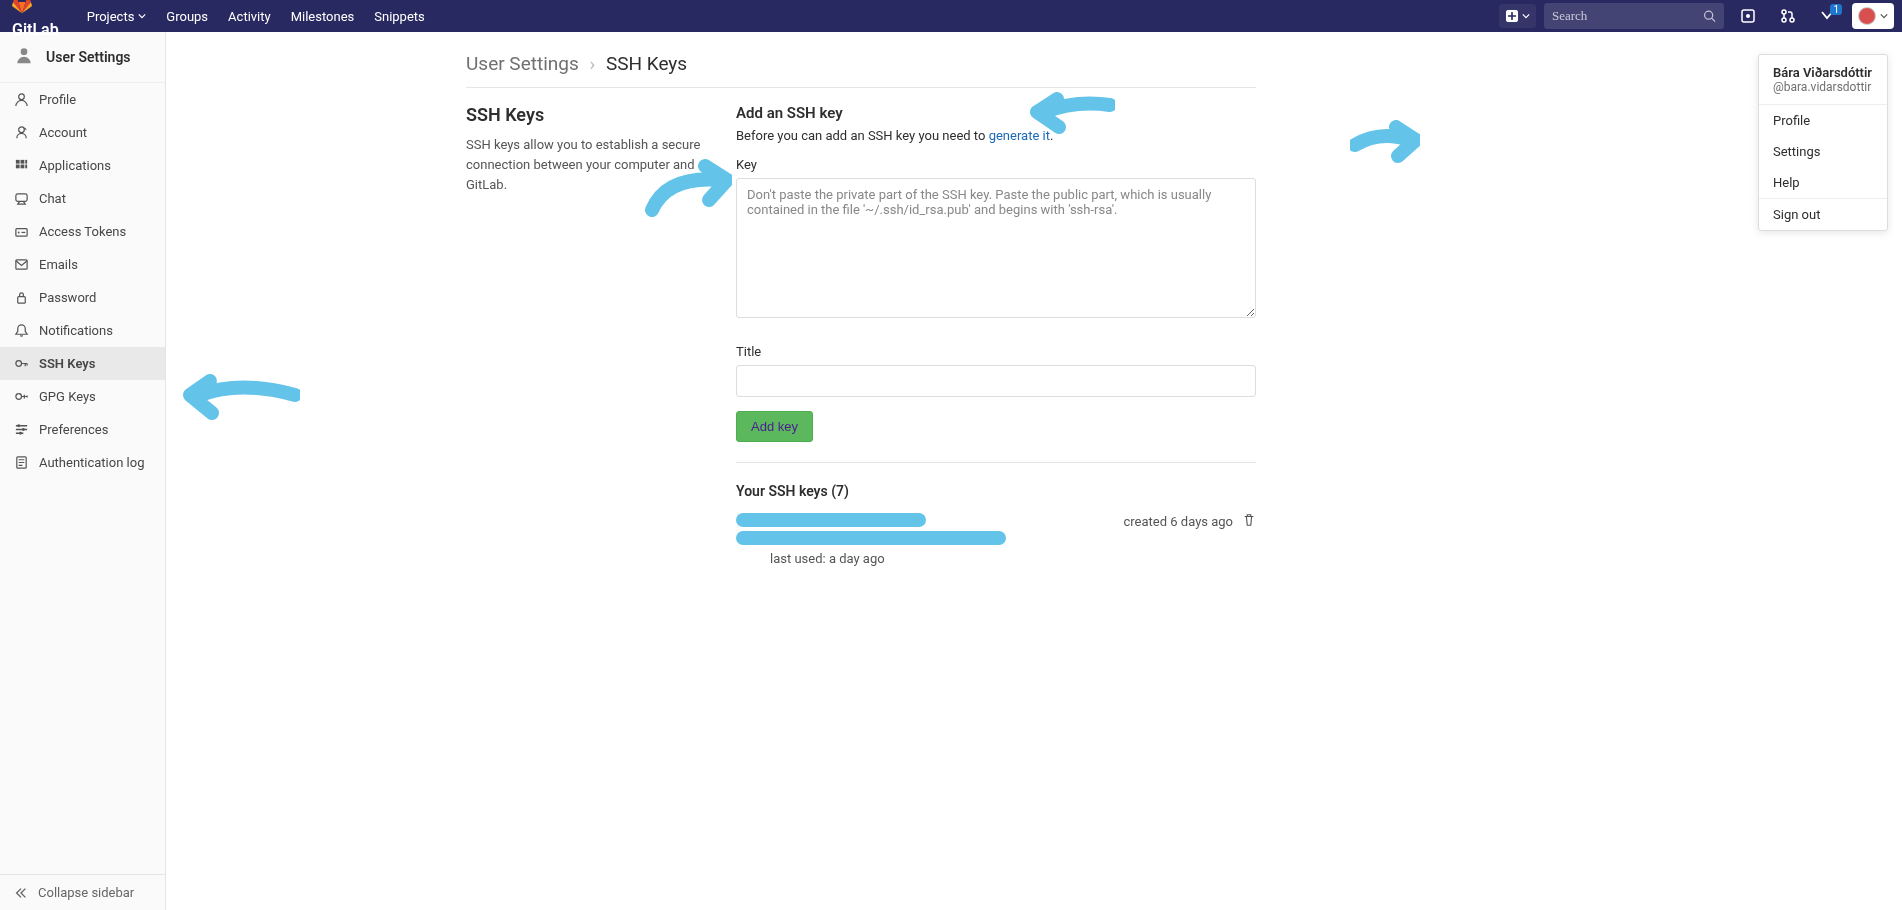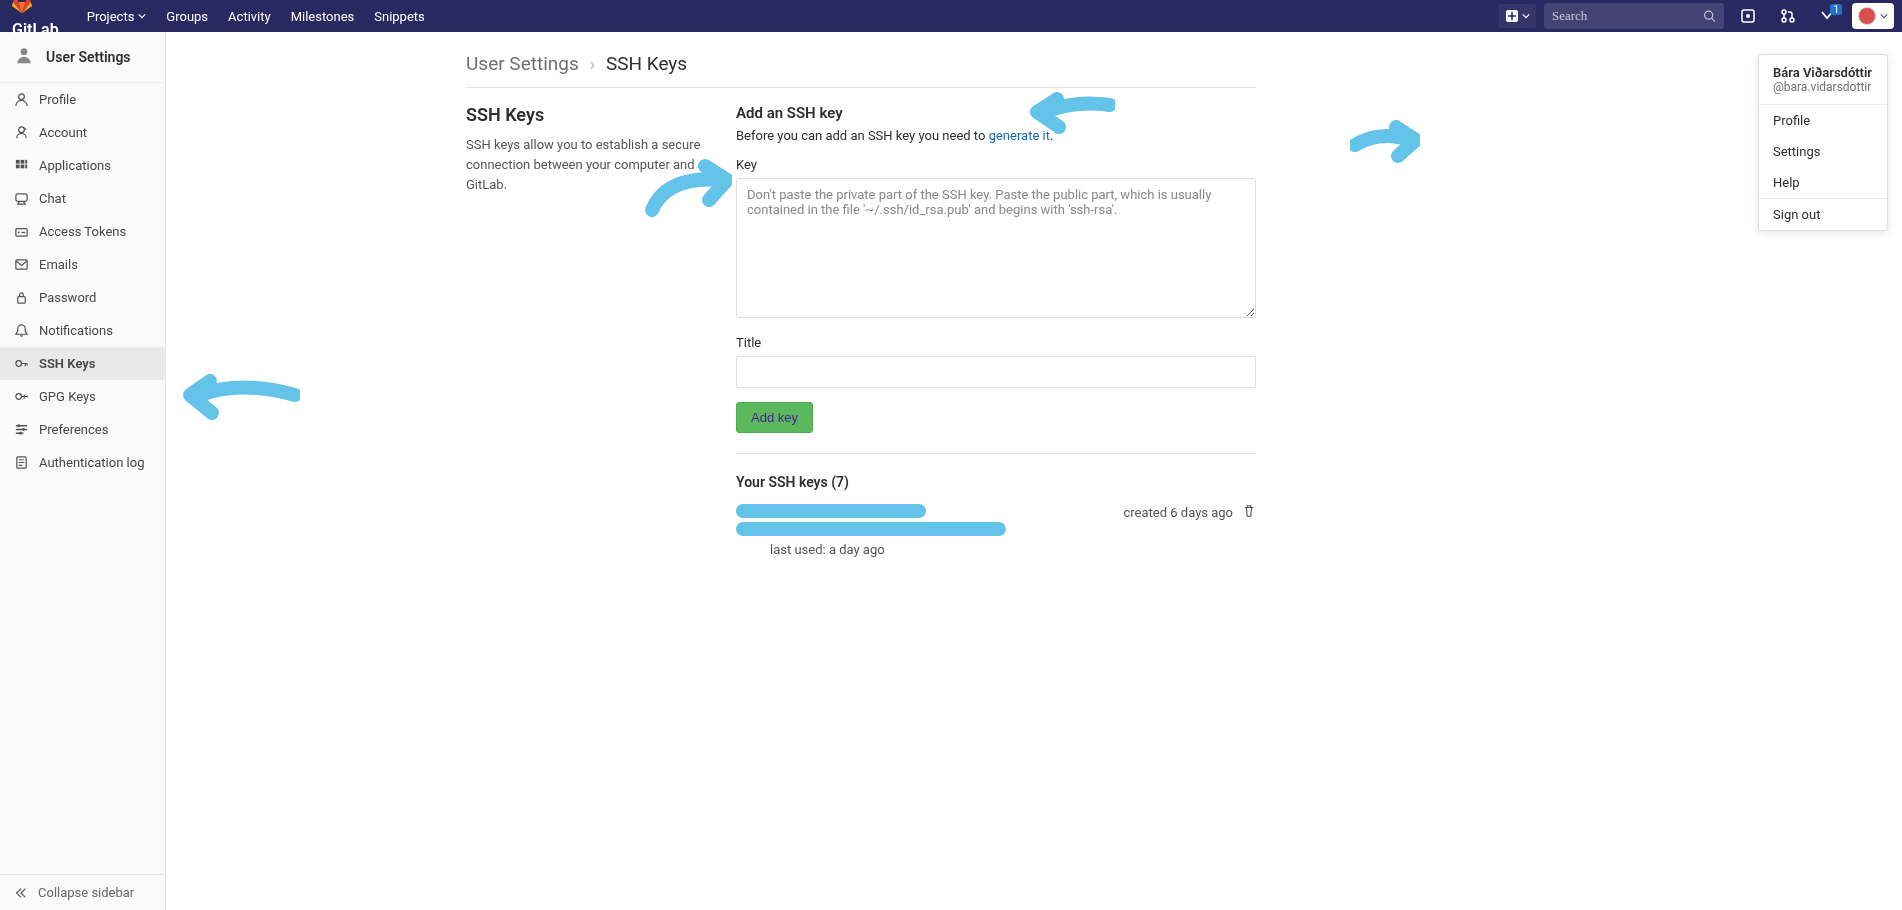--- a/index.html
+++ b/index.html
@@ -283,21 +283,21 @@
         <h2 class="section-title">SSH Keys</h2>
         <p class="section-sub">SSH keys allow you to establish a secure connection between your computer and GitLab.</p>
       </div>
       <div class="col-right">
         <h3 class="form-title">Add an SSH key</h3>
         <p class="form-help">
           <span>Before you can add an SSH key you need to </span><a href="#">generate it</a><span>.</span>
         </p>
         <label class="f-label">Key</label>
         <textarea class="f-ta" placeholder="Don't paste the private part of the SSH key. Paste the public part, which is usually contained in the file '~/.ssh/id_rsa.pub' and begins with 'ssh-rsa'." style=""></textarea>
-        <label class="f-label" style="margin-top:14px">Title</label>
+        <label class="f-label" style="margin-top:23px">Title</label>
         <input class="f-in" type="text" style="">
         <button class="btn-add">Add key</button>
         
         <hr class="divider">
         
         <h4 class="list-title">Your SSH keys (7)</h4>
         <div class="key-row">
           <div class="left-part">
             <div class="redact-top"></div>
             <div class="redact-bot"></div>

